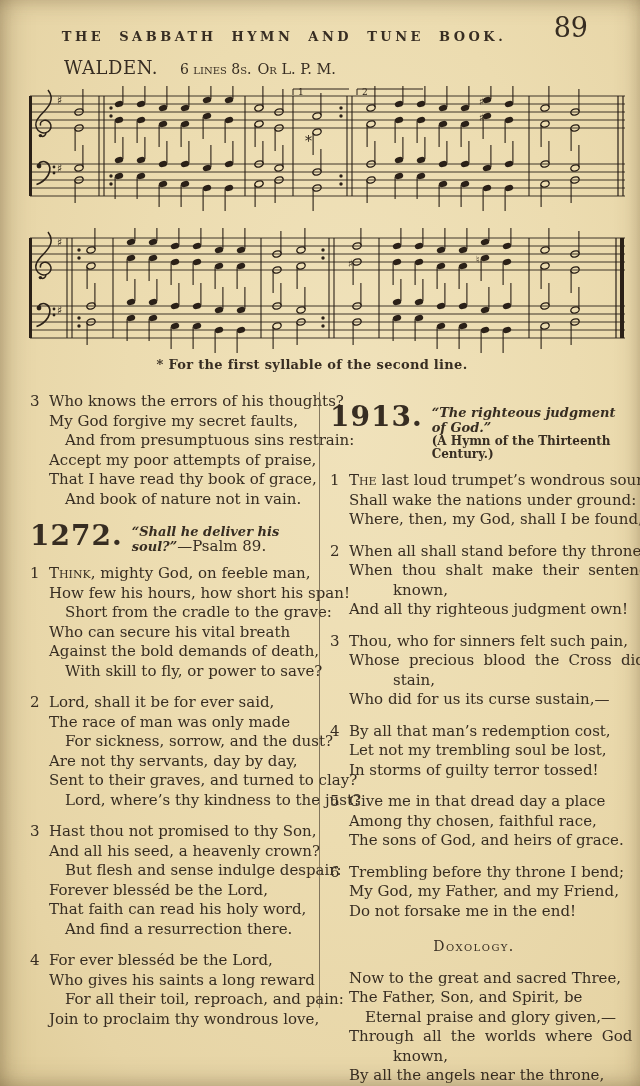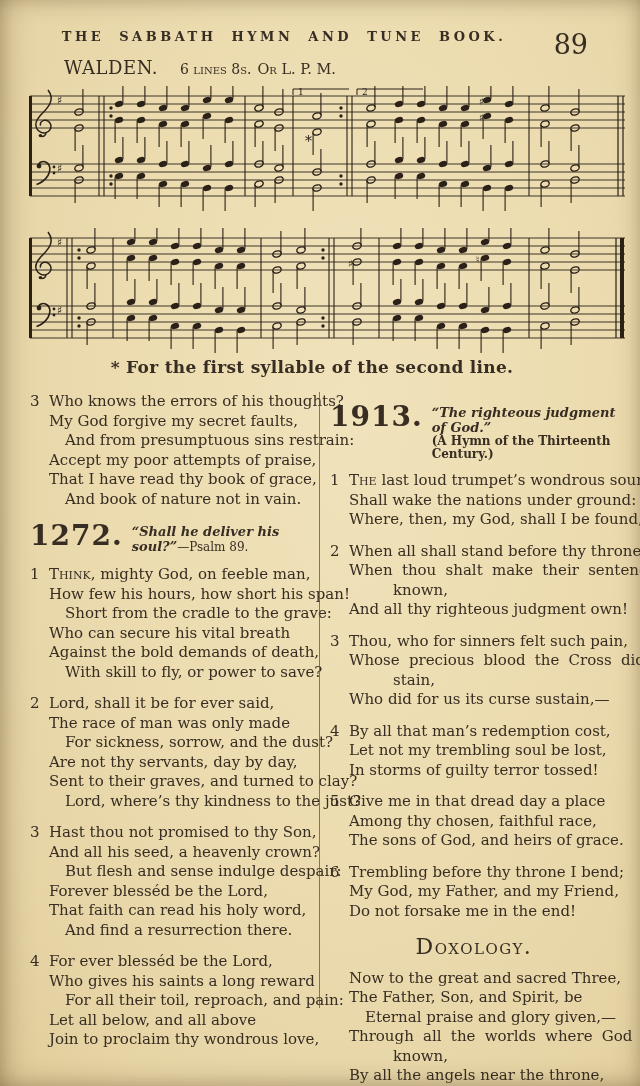--- a/index.html
+++ b/index.html
@@ -10,51 +10,51 @@
         color:#372d22;}
   .page::after{content:"";position:absolute;inset:0;pointer-events:none;
         box-shadow:inset 20px 0 30px -20px rgba(92,72,40,.5),
                    inset -16px 0 26px -18px rgba(92,72,40,.38),
                    inset 0 16px 26px -18px rgba(92,72,40,.32),
                    inset 0 -18px 28px -20px rgba(92,72,40,.42);}
   
   .running-head{position:absolute;top:26px;left:0;width:568px;text-align:center;}
   .head-title{display:inline-block;font-size:13px;font-weight:bold;
               letter-spacing:3.5px;word-spacing:7px;}
-  .page-number{position:absolute;top:29px;right:52px;font-size:27px;}
+  .page-number{position:absolute;top:12px;right:52px;font-size:27px;}
   
   .tune-line{position:absolute;top:57px;left:64px;white-space:nowrap;}
   .tune-name{font-size:18px;letter-spacing:.5px;}
   .tune-meter{font-size:14px;font-variant:small-caps;margin-left:22px;}
   .tune-alt{font-size:14.5px;font-variant:small-caps;margin-left:6px;}
   
   .system{position:absolute;left:27px;width:600px;height:140px;}
   #sys1{top:86px;} #sys2{top:228px;}
   .footnote{position:absolute;top:357px;left:0;width:624px;text-align:center;
-            font-size:17px;font-weight:bold;letter-spacing:.3px;}
+            font-size:13px;font-weight:bold;letter-spacing:.3px;}
   
   .columns{position:absolute;top:392px;left:30px;right:26px;display:flex;align-items:flex-start;}
   .col{flex:0 0 auto;font-size:15px;line-height:19.5px;}
   #col-left{width:276px;}
   #col-right{width:288px;margin-left:10px;}
   .divider{flex:0 0 auto;width:1px;height:616px;background:#5d5140;margin-left:13px;opacity:.75;}
   .verse{position:relative;padding-left:19px;margin:0 0 12px 0;}
   .vnum{position:absolute;left:0;top:0;}
   .line{white-space:nowrap;}
   .line.i1{padding-left:16px;}
   .line.i2{padding-left:44px;}
   .line.wide{word-spacing:4.5px;}
   .lead{font-variant:small-caps;}
   .hymn-head{display:flex;align-items:flex-start;margin:10px 0 10px 0;}
   .hymn-number{font-size:28px;font-weight:bold;letter-spacing:1px;line-height:30px;}
   .hymn-titles{margin-left:9px;padding-top:3px;}
   .hymn-quote{font-style:italic;font-weight:bold;font-size:13px;line-height:15px;}
-  .hymn-ref{font-style:normal;font-weight:normal;font-size:12px;}
+  .hymn-ref{font-style:normal;font-weight:normal;font-size:15px;}
   .hymn-sub{font-size:12px;font-weight:bold;line-height:13px;}
-  .sec-heading{text-align:center;font-variant:small-caps;font-size:22px;
+  .sec-heading{text-align:center;font-variant:small-caps;font-size:14px;
                letter-spacing:1.5px;margin:16px 0 12px 0;}
 </style>
 </head>
 <body>
 
 <div class="page">
 
   <div class="running-head">
     <span class="head-title">THE SABBATH HYMN AND TUNE BOOK.</span>
   </div>
@@ -503,21 +503,20 @@
           <div class="line i1">But flesh and sense indulge despair:</div>
           <div class="line">Forever blesséd be the Lord,</div>
           <div class="line">That faith can read his holy word,</div>
           <div class="line i1">And find a resurrection there.</div>
         </div>
         <div class="verse">
           <span class="vnum">4</span>
           <div class="line">For ever blesséd be the Lord,</div>
           <div class="line">Who gives his saints a long reward</div>
           <div class="line i1">For all their toil, reproach, and pain:</div>
-          <div class="line">Let all below, and all above</div>
           <div class="line">Join to proclaim thy wondrous love,</div>
         </div>
       </div>
     <div class="divider"></div>
     <div class="col" id="col-right">
         <div class="hymn-head">
           <span class="hymn-number">1913.</span>
           <div class="hymn-titles">
             <div class="hymn-quote">“The righteous judgment of God.”</div>
             <div class="hymn-sub">(A Hymn of the Thirteenth Century.)</div>

